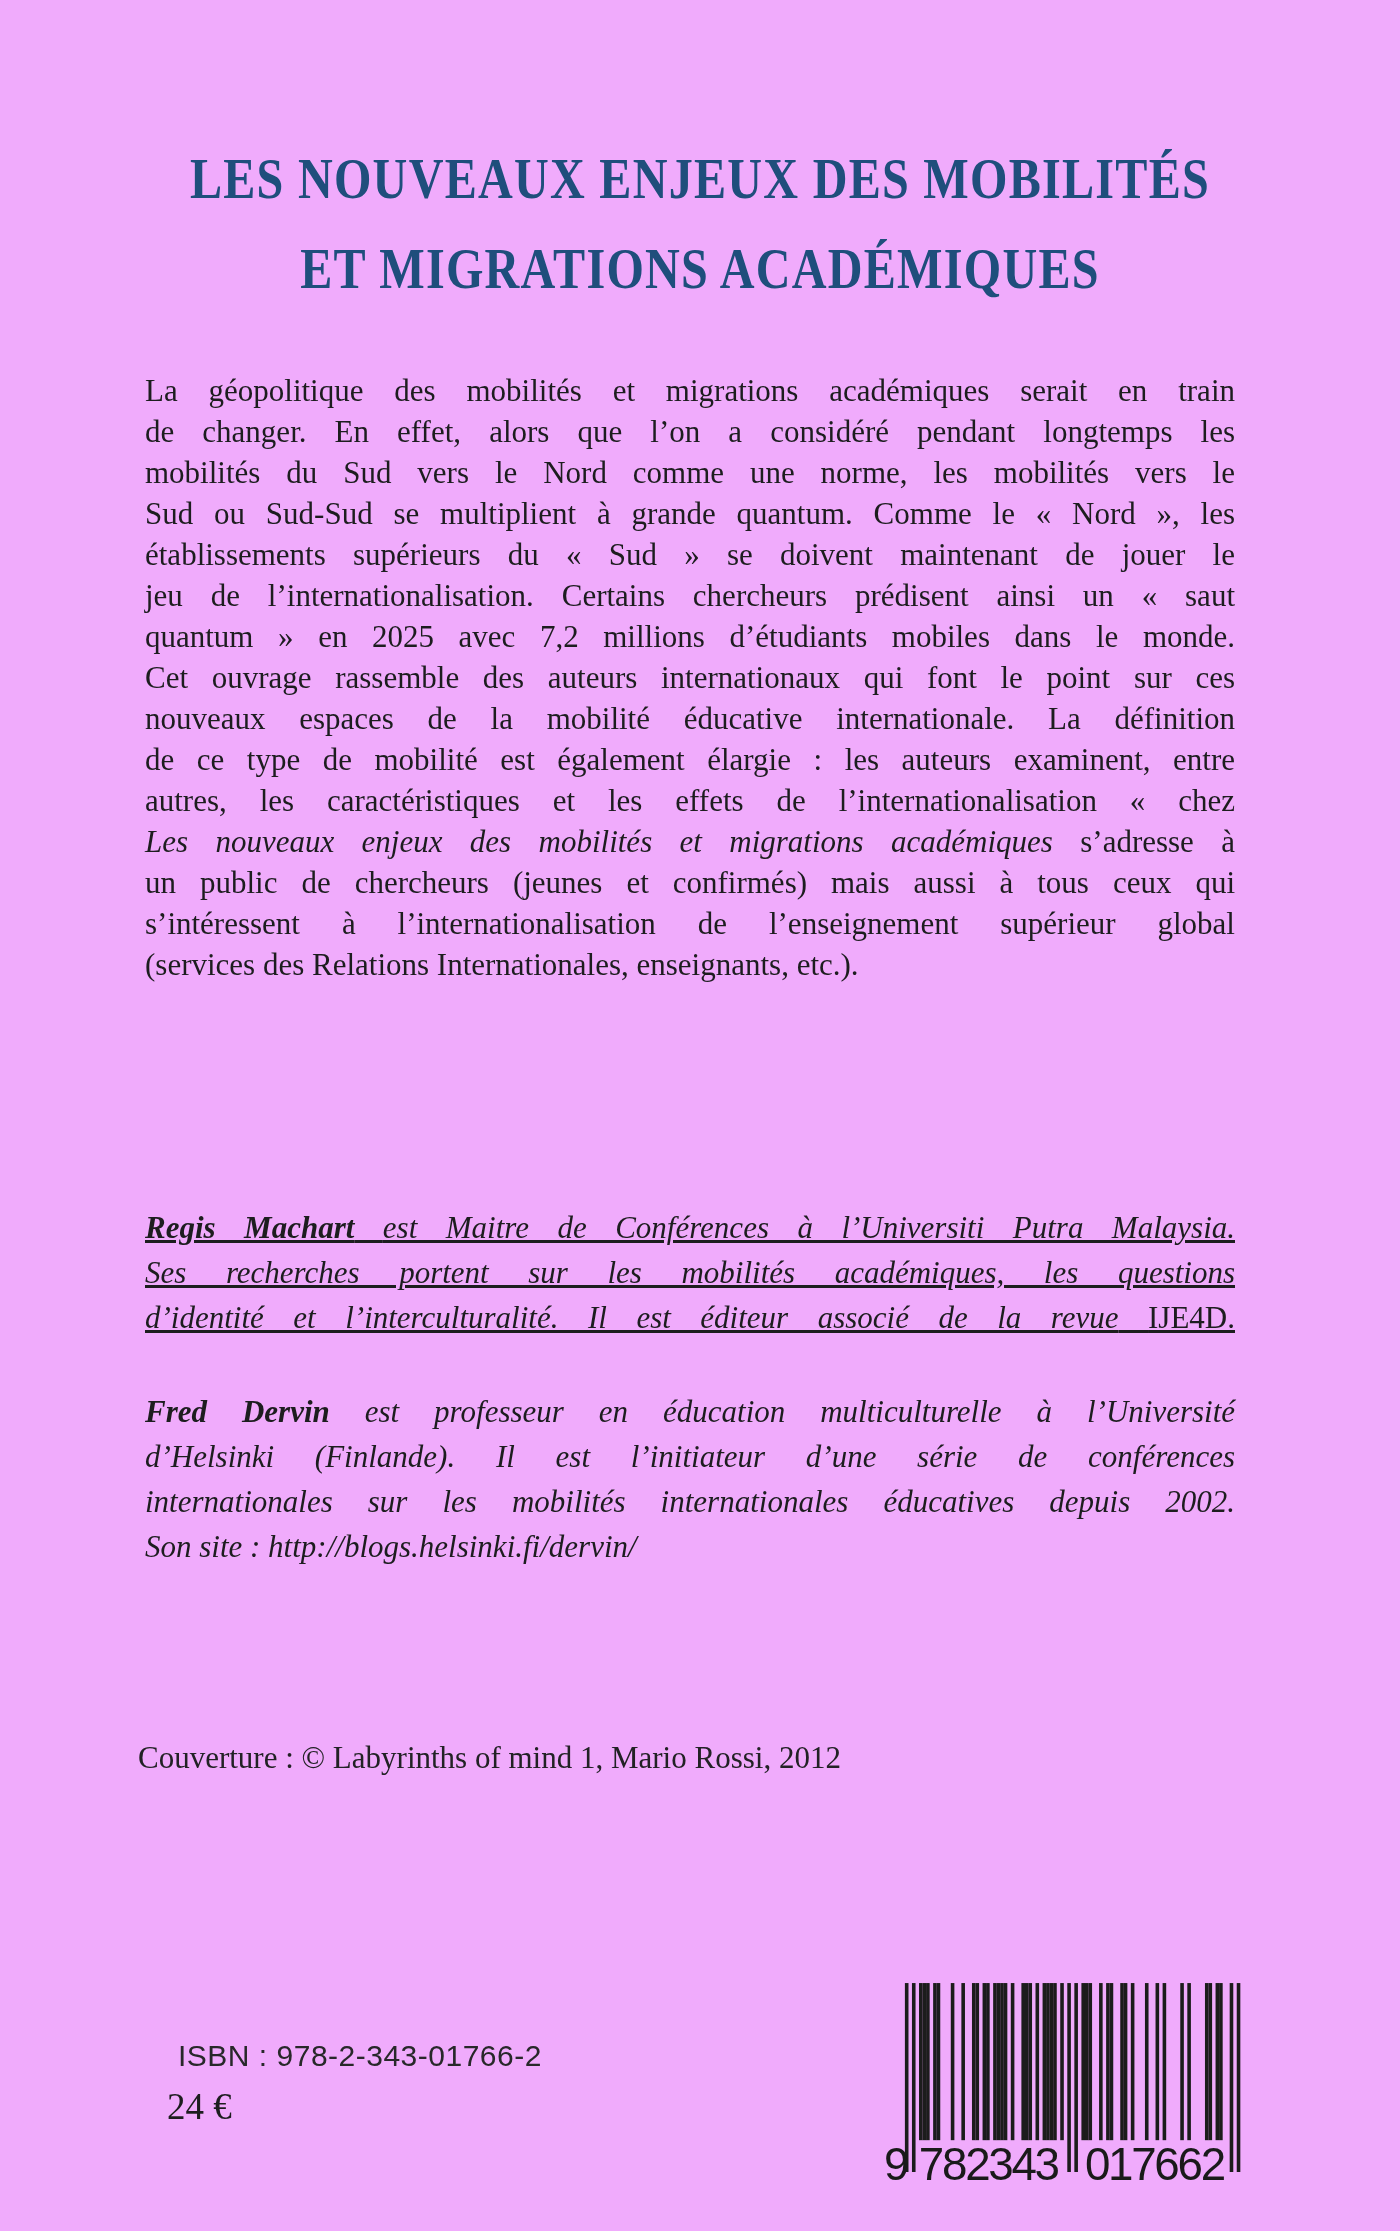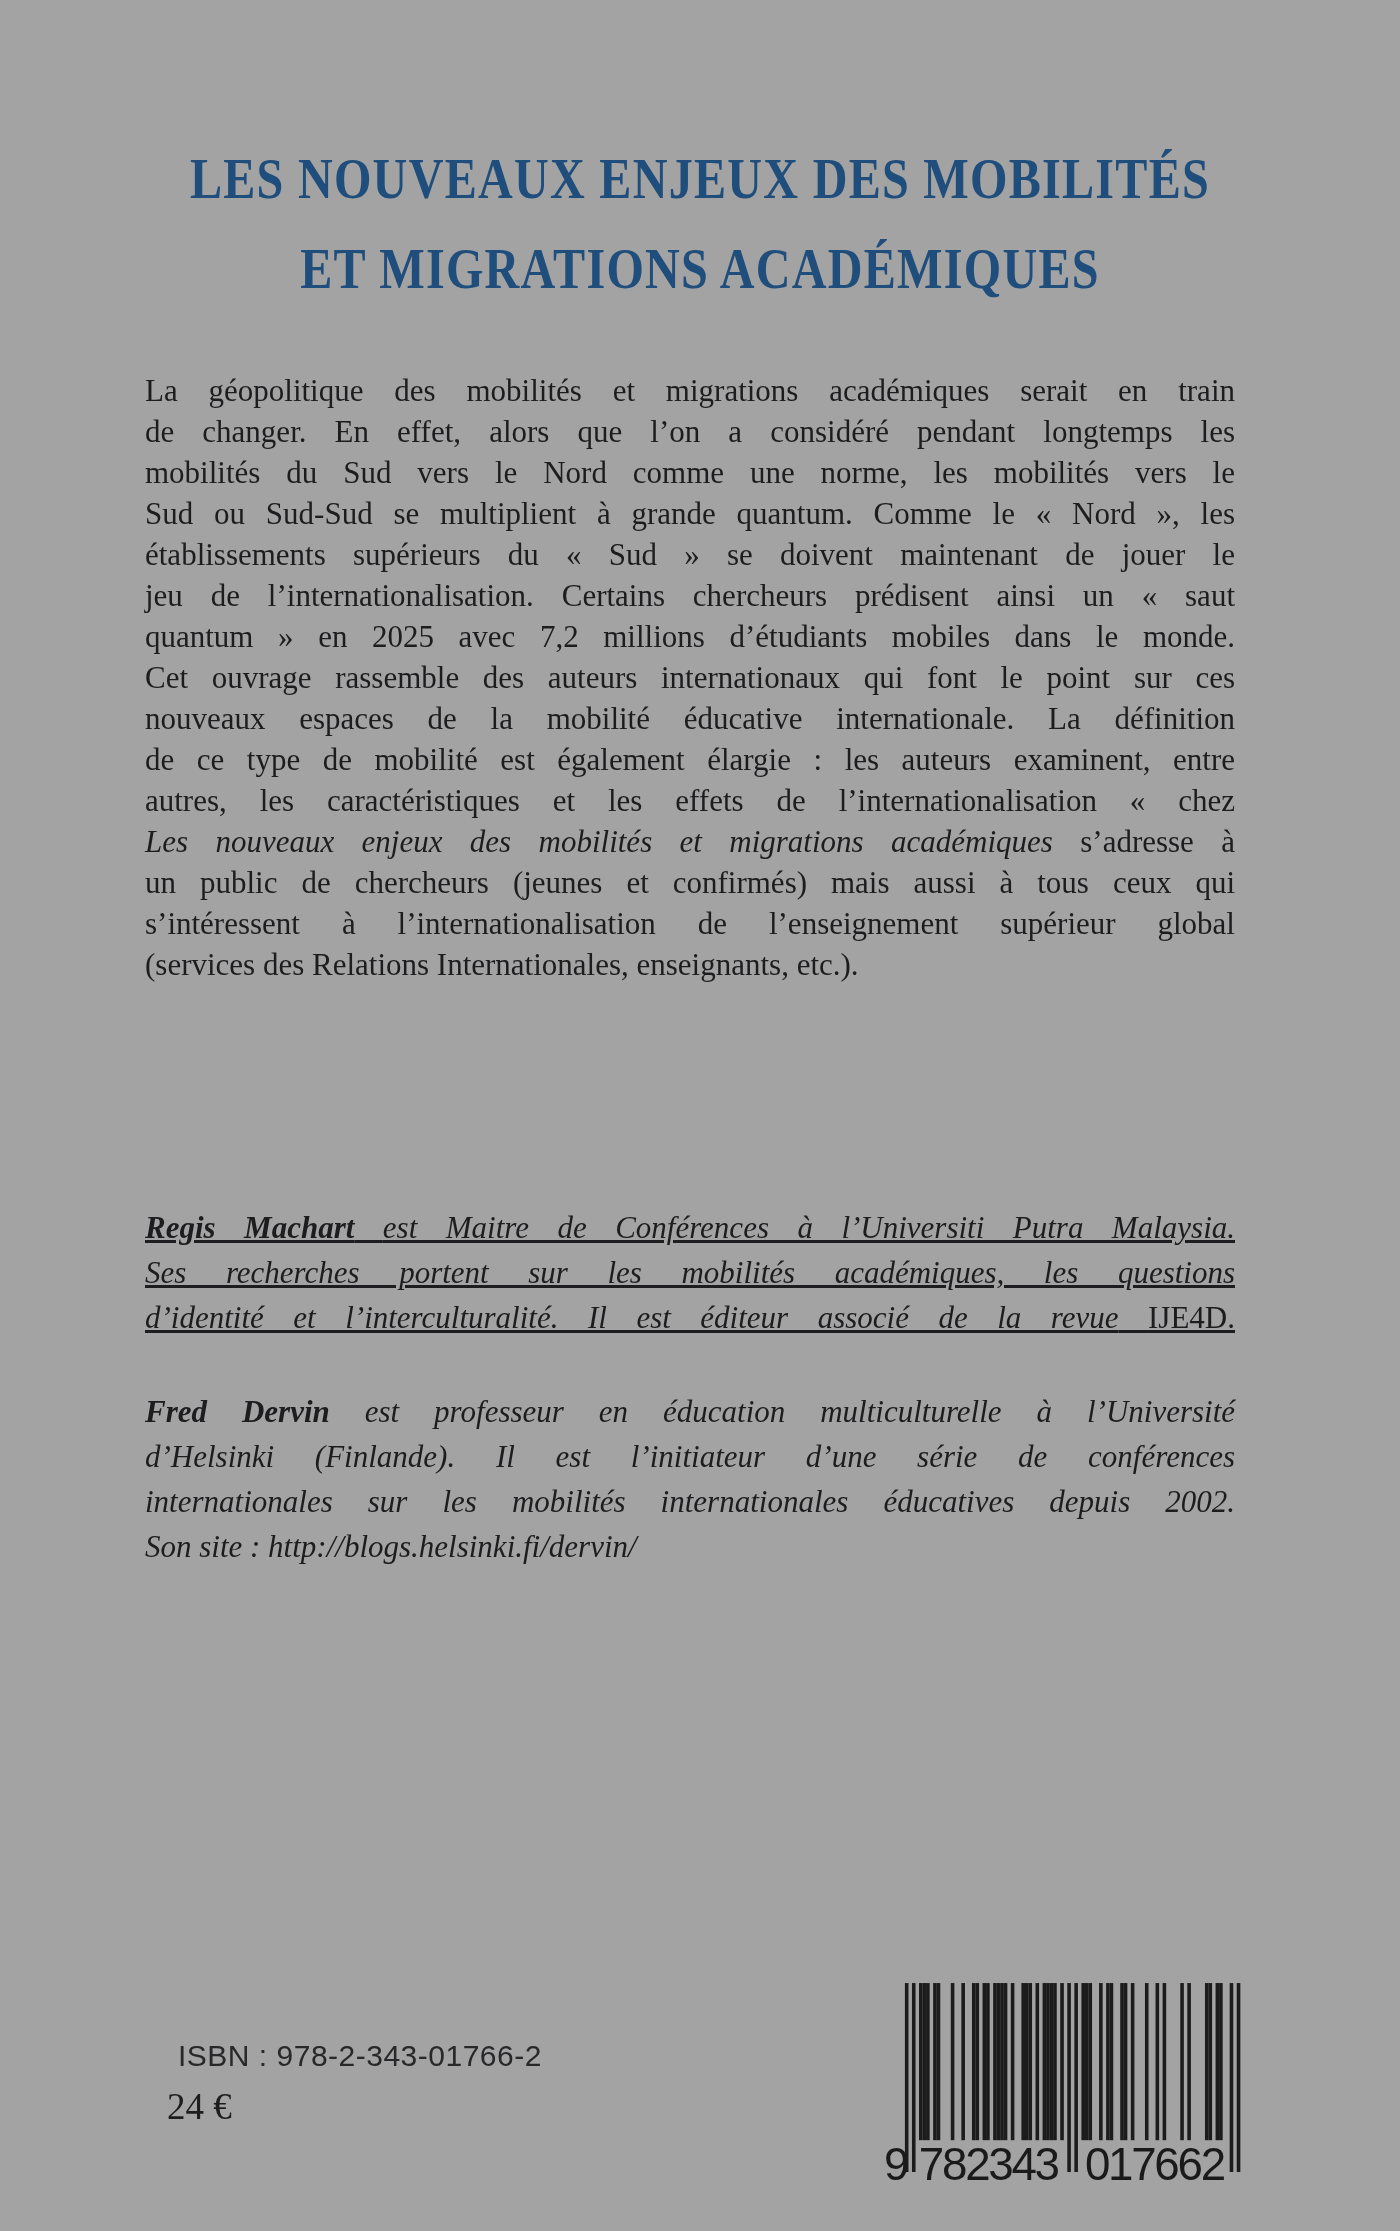--- a/index.html
+++ b/index.html
@@ -1,19 +1,19 @@
 <!DOCTYPE html>
 <html><head>
 <meta charset="utf-8">
 <style>
   html,body{margin:0;padding:0;background:#ffffff;}
   .page{
     position:relative;
     width:1400px;height:2231px;
-    background:#a3a3a3;
+    background:#f0abfc;
     font-family:"Liberation Serif","DejaVu Serif",serif;
     color:#1d1d1f;
     overflow:hidden;
   }
   
   .title-line{
     position:absolute;left:0;width:1400px;
     text-align:center;
     font-weight:bold;
     font-size:58px;line-height:1;
@@ -108,20 +108,21 @@
     <div class="bio-ln j"><span>d’identité et l’interculturalité. Il est éditeur associé de la revue</span> <span class="rm">IJE4D.</span></div>
   </div>
 
   <div class="bio bio2">
     <div class="bio-ln j"><span class="bname">Fred Dervin</span> <span>est professeur en éducation multiculturelle à l’Université</span></div>
     <div class="bio-ln j">d’Helsinki (Finlande). Il est l’initiateur d’une série de conférences</div>
     <div class="bio-ln j">internationales sur les mobilités internationales éducatives depuis 2002.</div>
     <div class="bio-ln">Son site : http://blogs.helsinki.fi/dervin/</div>
   </div>
 
+  <div class="credit">Couverture : © Labyrinths of mind 1, Mario Rossi, 2012</div>
 
   <div class="isbn">ISBN : 978-2-343-01766-2</div>
   <div class="price">24 €</div>
 
   <svg class="barcode" viewBox="0 0 360 200" xmlns="http://www.w3.org/2000/svg" aria-hidden="true">
     <g id="bars">
         <rect x="19.00" y="0" width="3.61" height="190"></rect>
         <rect x="26.10" y="0" width="3.61" height="190"></rect>
         <rect x="33.20" y="0" width="3.61" height="158"></rect>
         <rect x="36.75" y="0" width="3.61" height="158"></rect>

